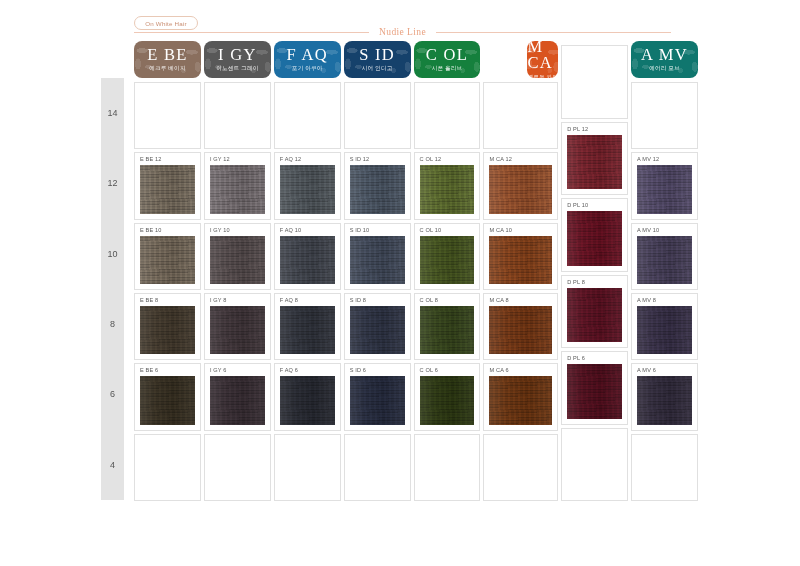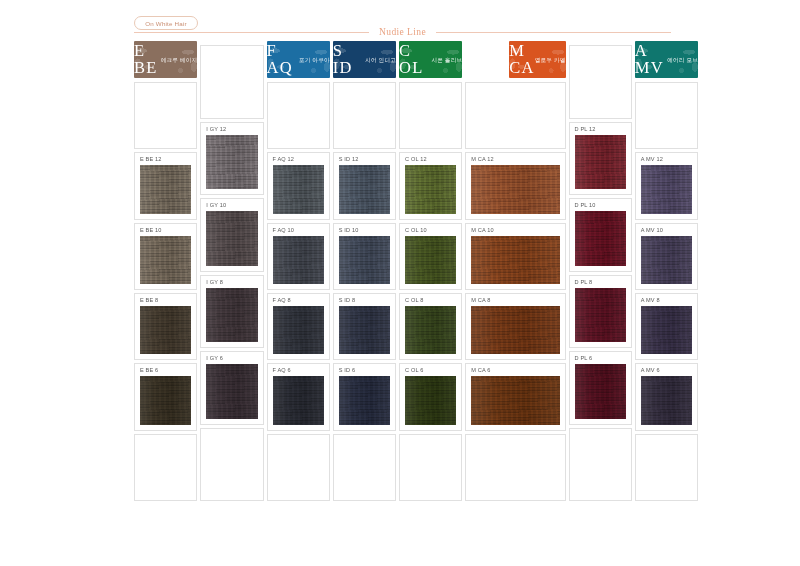--- a/index.html
+++ b/index.html
@@ -104,25 +104,25 @@
     display: flex;
     flex-direction: column;
   }
 
   
   .col-head {
     height: 37px;
     position: relative;
     overflow: hidden;
     display: flex;
-    flex-direction: row;
+    flex-direction: column;
     align-items: center;
     justify-content: center;
     color: #fff;
-    border-radius: 1px;
+    border-radius: 8px;
   }
   .col-head .deco {
     position: absolute;
     inset: 0;
     opacity: .17;
     background:
       radial-gradient(ellipse 9px 4px at 12% 26%, rgba(255,255,255,.95) 0 60%, transparent 62%),
       radial-gradient(ellipse 6px 3px at 22% 70%, rgba(255,255,255,.8) 0 60%, transparent 62%),
       radial-gradient(ellipse 5px 9px at 6% 62%, rgba(255,255,255,.7) 0 60%, transparent 62%),
       radial-gradient(ellipse 10px 4px at 86% 30%, rgba(255,255,255,.85) 0 60%, transparent 62%),
@@ -218,20 +218,28 @@
 <div class="topbar">
   <div class="badge">On White Hair</div>
   <div class="title-wrap">
     <span class="title-rule"></span>
     <span class="title-text">Nudie Line</span>
     <span class="title-rule"></span>
   </div>
 </div>
 
 <div class="chart">
+  <div class="axis" style="background: rgb(227, 227, 227);">
+      <div class="axis-tick">14</div>
+      <div class="axis-tick">12</div>
+      <div class="axis-tick">10</div>
+      <div class="axis-tick">8</div>
+      <div class="axis-tick">6</div>
+      <div class="axis-tick">4</div>
+    </div>
   <div class="columns">
       <div class="col">
         <div class="col-head" style="background: rgb(138, 111, 94);">
           <div class="deco"></div>
           <div class="col-code">E BE</div>
           <div class="col-name">에크루 베이지</div>
         </div>
         <div class="cells">
           <div class="cell empty"></div>
           <div class="cell">
@@ -259,20 +267,25 @@
             <div class="cell-label">E BE 6</div>
             <div class="swatch" style="background: rgb(51, 44, 31);">
               <div class="fiber"></div>
               <div class="sheen"></div>
             </div>
           </div>
           <div class="cell empty"></div>
         </div>
       </div>
       <div class="col">
+        <div class="col-head" style="background: rgb(88, 88, 88);">
+          <div class="deco"></div>
+          <div class="col-code">I GY</div>
+          <div class="col-name">이노센트 그레이</div>
+        </div>
         <div class="cells">
           <div class="cell empty"></div>
           <div class="cell">
             <div class="cell-label">I GY 12</div>
             <div class="swatch" style="background: rgb(108, 101, 104);">
               <div class="fiber"></div>
               <div class="sheen"></div>
             </div>
           </div>
           <div class="cell">

